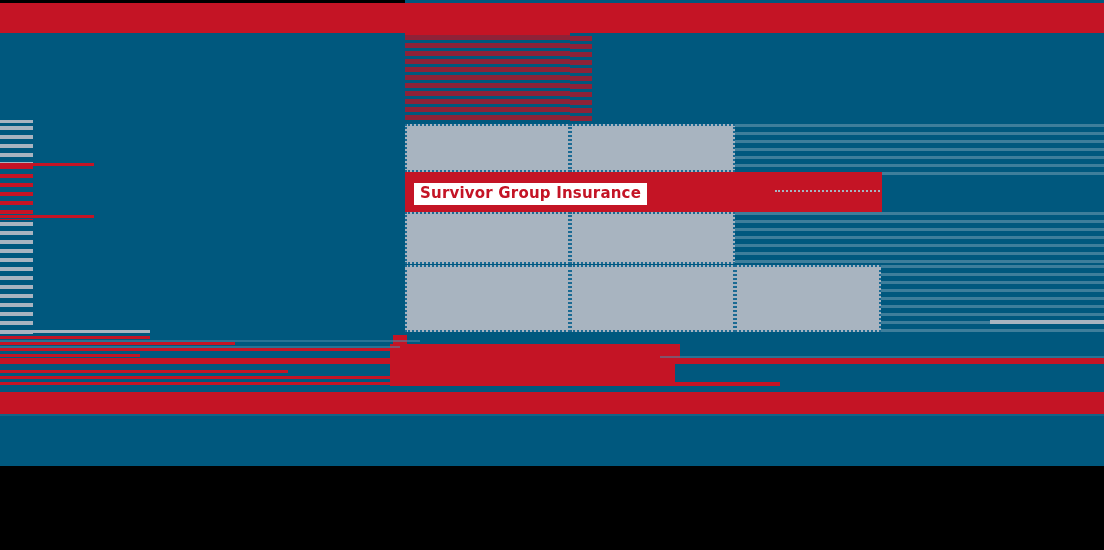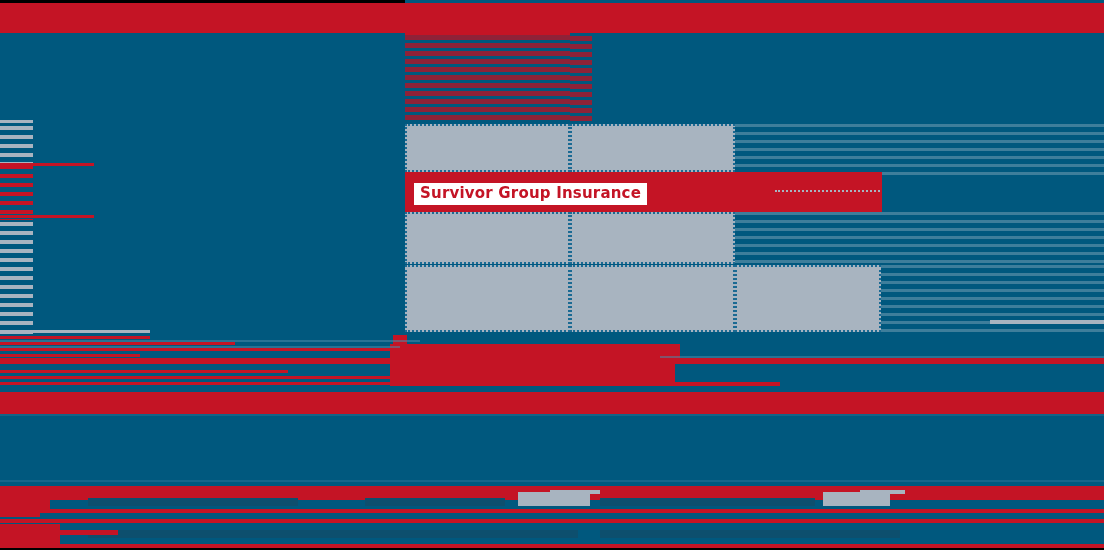--- a/index.html
+++ b/index.html
@@ -1,20 +1,20 @@
 <!DOCTYPE html>
 <html><head>
 <meta charset="utf-8">
 <style>
   html,body{margin:0;padding:0;background:#000;}
   body{font-family:"DejaVu Sans","Liberation Sans",sans-serif;}
 
   #screen{
     position:relative;
-    width:1104px;height:550px;
+    width:1104px;height:466px;
     overflow:hidden;
     background:#00587E;
   }
 
   
   .plate{position:absolute;}
 
   .top-black{left:0;top:0;width:405px;height:4px;background:#000000;}
   .top-red{left:0;top:3px;width:1104px;height:31px;background:#C41425;}
   .below-red-gap{left:0;top:33px;width:1104px;height:3px;background:#00587E;}

